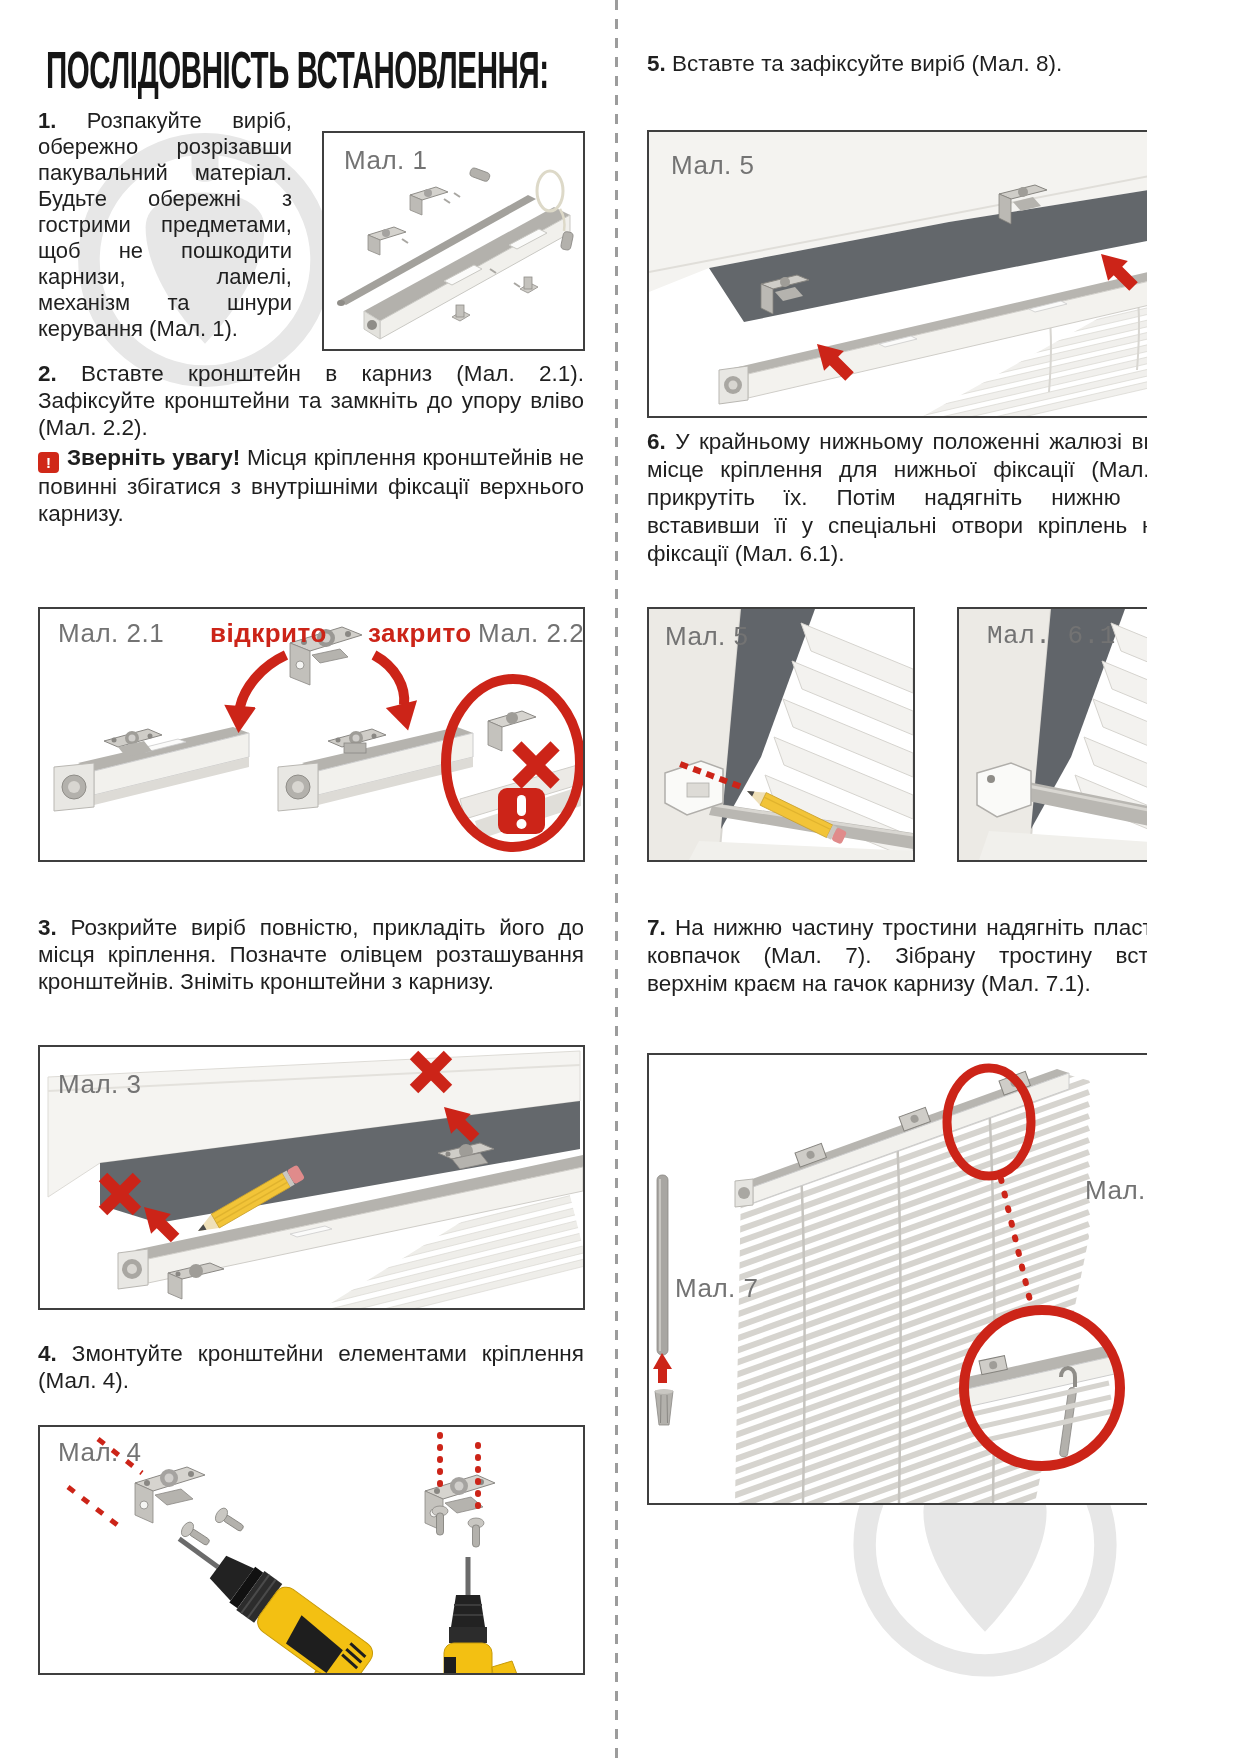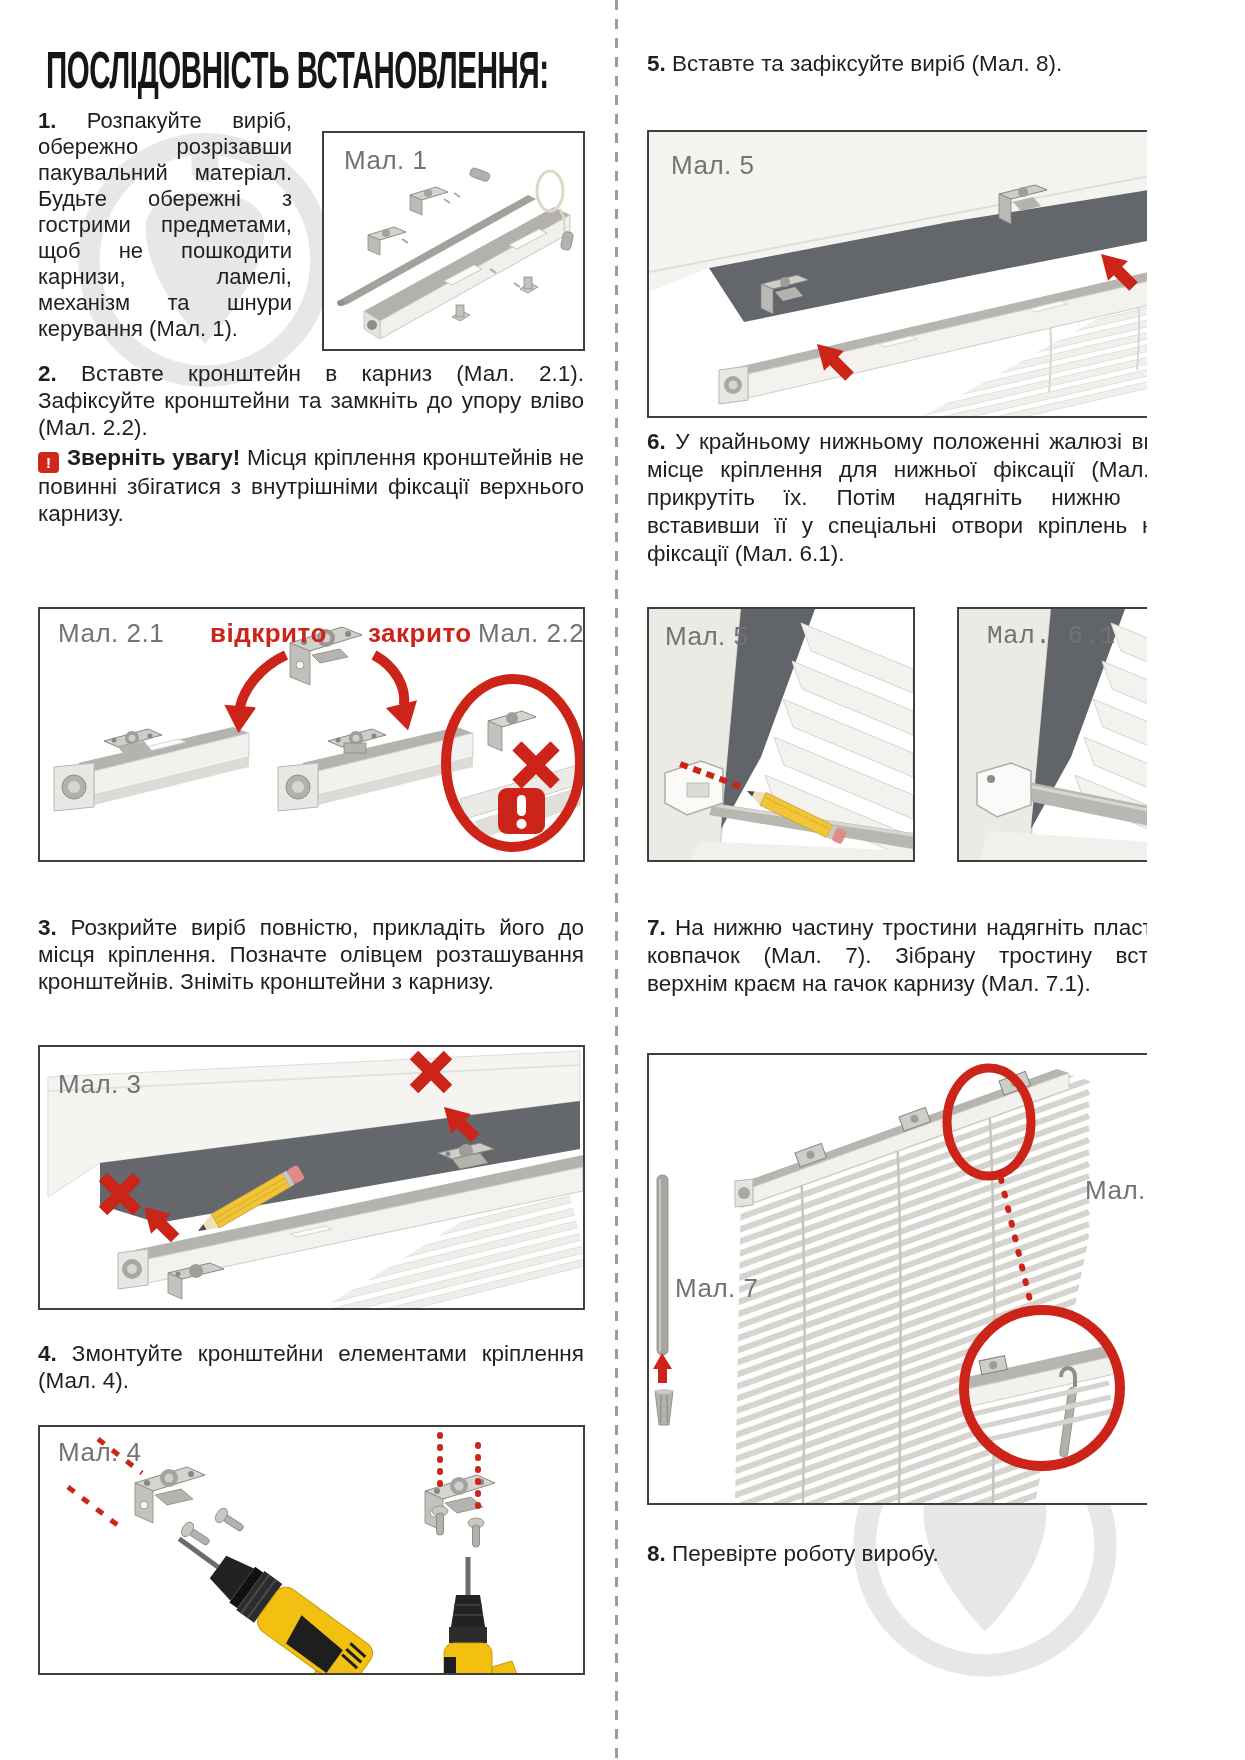--- a/index.html
+++ b/index.html
@@ -542,18 +542,17 @@
           <line x1="322" y1="374" x2="462" y2="342" stroke="#d6d4cf" stroke-width="5"></line>
           <line x1="324" y1="388" x2="464" y2="356" stroke="#d6d4cf" stroke-width="5"></line>
         </g>
         <circle cx="393" cy="333" r="78" fill="none" stroke="#cc2418" stroke-width="10"></circle>
       </g>
     </svg>
     <span class="fig-label" style="left:26px;top:218px;">Мал. 7</span>
     <span class="fig-label" style="left:436px;top:120px;">Мал. 7.1</span>
   </div>
 
-  <p class="step no-just" style="left:647px;top:1540px;width:578px;"><span class="num">8.</span> <span>Перевірте роботу виробу.</span></p>
 
   <div class="pageno-line"></div>
   <div class="pageno">2</div>
 
 </div>
 
 </body></html>

